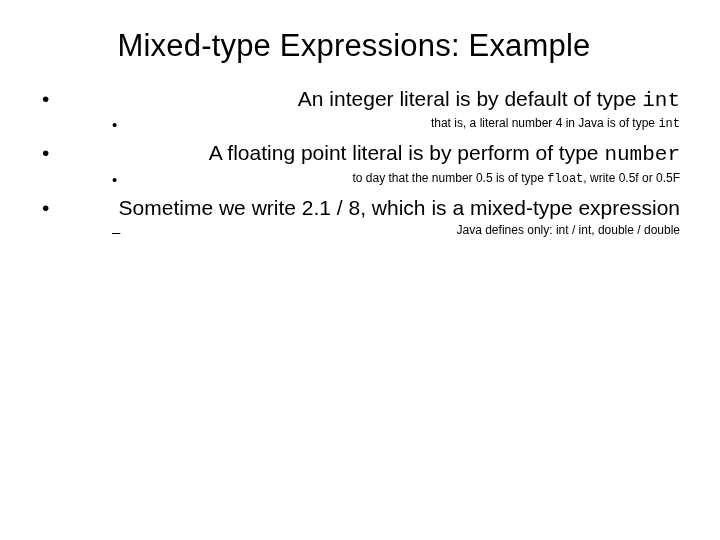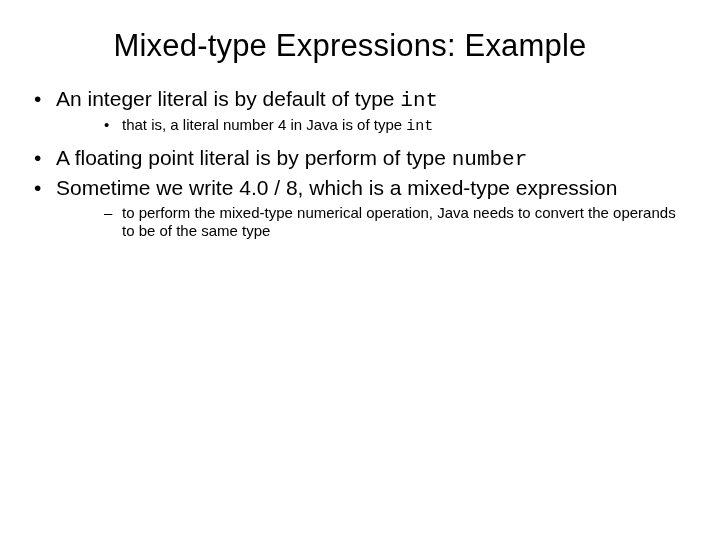--- a/index.html
+++ b/index.html
@@ -9,58 +9,59 @@
     height: 540px;
     background: #fff;
     font-family: Arial, Helvetica, sans-serif;
     color: #000;
   }
   .slide {
     width: 720px;
     height: 540px;
     position: relative;
     box-sizing: border-box;
-    padding: 28px 40px 0 20px;
+    padding: 28px 40px 0 28px;
     border-radius: 14px;
   }
   h1.title {
     margin: 0 0 22px 0;
     font-size: 31px;
     font-weight: 400;
     text-align: center;
     letter-spacing: 0.2px;
   }
   ul.level1 {
     margin: 0;
     padding: 0 0 0 10px;
     list-style: none;
   }
   ul.level1 > li {
     position: relative;
     padding-left: 26px;
     font-size: 21px;
     line-height: 1.25;
     margin-bottom: 2px;
+    text-align: right;
   }
   ul.level1 > li::before {
     content: "•";
     position: absolute;
     left: 4px;
     top: 0;
     font-size: 21px;
   }
   ul.level2 {
     margin: 2px 0 8px 0;
     padding: 0 0 0 48px;
     list-style: none;
   }
   ul.level2 > li {
     position: relative;
     padding-left: 18px;
-    font-size: 15px;
+    font-size: 12px;
     line-height: 1.25;
     margin-bottom: 1px;
   }
   ul.level2 > li.bullet::before {
     content: "•";
     position: absolute;
     left: 0;
     top: 0;
     font-size: 15px;
   }
@@ -77,18 +78,20 @@
 </style>
 </head>
 <body>
 
 <div class="slide">
   <h1 class="title">Mixed-type Expressions: Example</h1>
   <ul class="level1" id="bullet-list">
       <li><span>An integer literal is by default of type </span><span class="code">int</span><ul class="level2">
           <li class="bullet"><span>that is, a literal number 4 in Java is of type </span><span class="code">int</span></li>
         </ul></li>
-      <li><span>A floating point literal is by perform of type </span><span class="code">number</span></li>
-      <li><span>Sometime we write 4.0 / 8, which is a mixed-type expression</span><ul class="level2">
-          <li class="dash"><span>to perform the mixed-type numerical operation, Java needs to convert the operands to be of the same type</span></li>
+      <li><span>A floating point literal is by perform of type </span><span class="code">number</span><ul class="level2">
+          <li class="bullet"><span>to day that the number 0.5 is of type </span><span class="code">float</span><span>, write 0.5f or 0.5F</span></li>
+        </ul></li>
+      <li><span>Sometime we write 2.1 / 8, which is a mixed-type expression</span><ul class="level2">
+          <li class="dash"><span>Java defines only: int / int, double / double</span></li>
         </ul></li>
     </ul>
 </div>
 
 </body></html>

